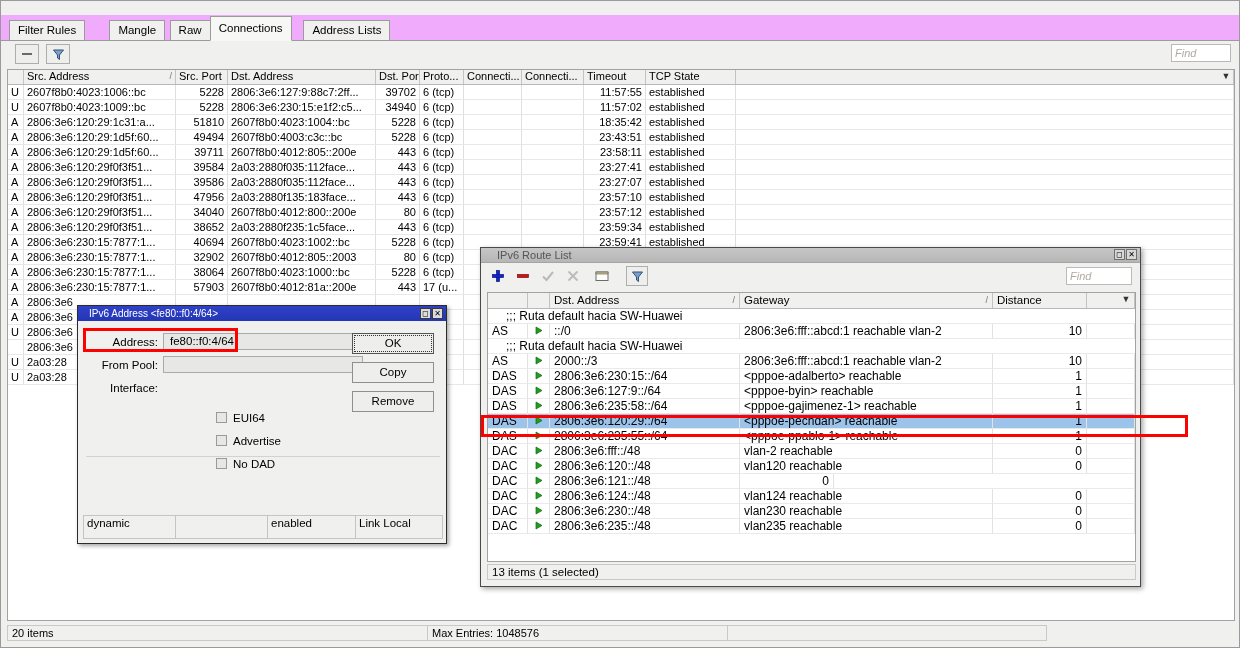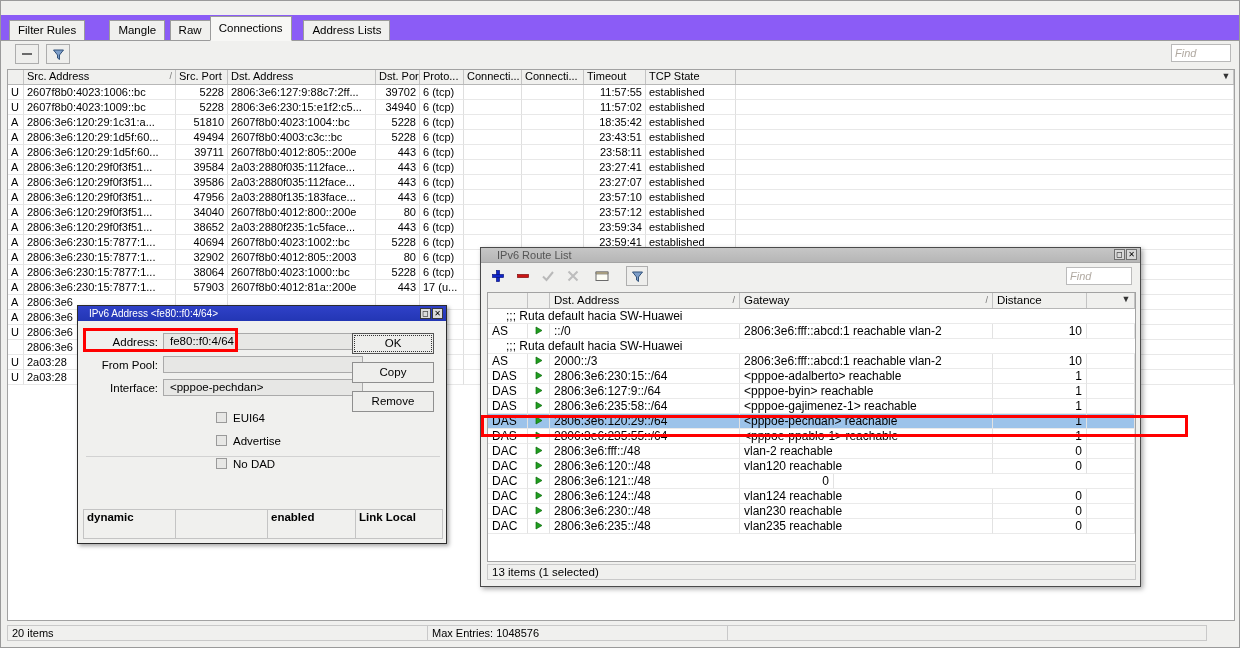--- a/index.html
+++ b/index.html
@@ -23,21 +23,21 @@
     position:absolute;left:10px;top:0px;font-size:11px;color:#555;line-height:13px;
   }
   .win-btns{position:absolute;top:1px;right:2px;display:flex;gap:1px;}
   .win-btn{
     width:11px;height:11px;border:1px solid #6f6f6f;background:#d8d8d8;
     font-size:8px;line-height:9px;text-align:center;color:#000;box-sizing:border-box;
   }
   
   #tabbar{
     position:absolute;left:0;top:14px;right:0;height:25px;
-    border-bottom:1px solid #9b9b9b;background:#8b5cf6;
+    border-bottom:1px solid #9b9b9b;background:#f0abfc;
   }
   .tab{
     position:absolute;top:5px;height:20px;line-height:19px;padding:0 8px;
     background:#f0f0ee;border:1px solid #9b9b9b;border-bottom:none;
     font-size:11.5px;box-sizing:border-box;cursor:default;
   }
   .tab.active{
     top:1px;height:25px;line-height:23px;background:#f7f7f5;
     border-bottom:1px solid #f7f7f5;z-index:3;
   }
@@ -85,21 +85,21 @@
   .c-conn2{width:62px;}
   .c-timeout{width:62px;text-align:right;}
   .c-tcp{width:90px;}
   .c-rest{flex:1;}
   #conn-dropdown{
     position:absolute;right:2px;top:1px;width:12px;height:11px;
     font-size:9px;line-height:10px;text-align:center;color:#333;
   }
   
   #fw-status{
-    position:absolute;left:6px;bottom:6px;width:1200px;height:16px;
+    position:absolute;left:6px;bottom:6px;width:1040px;height:16px;
     background:#f0f0ee;border:1px solid #c9c9c9;box-sizing:border-box;
     display:flex;font-size:11px;line-height:14px;
   }
   #fw-status .sbcell{padding:0 4px;border-right:1px solid #c9c9c9;box-sizing:border-box;}
   #fw-items{width:420px;}
   #fw-max{width:300px;border-right:none;}
 
   
   #addr-dialog{
     position:absolute;left:77px;top:305px;width:370px;height:239px;
@@ -124,22 +124,22 @@
     background:#eeeeec;border:1px solid #8f8f8f;box-sizing:border-box;
     font-size:11.5px;text-align:center;line-height:19px;
   }
   #ok-button{border:1px solid #555;outline:1px dotted #333;outline-offset:-3px;}
   .chk-row{position:absolute;left:138px;display:flex;align-items:flex-start;font-size:11.5px;}
   .chkbox{
     width:11px;height:11px;background:#e7e7e5;border:1px solid #9a9a9a;
     margin-right:6px;box-sizing:border-box;
   }
   #addr-status{
-    position:absolute;left:5px;bottom:4px;width:360px;height:30px;
-    display:flex;font-size:11.5px;line-height:15px;font-weight:bold;
+    position:absolute;left:5px;bottom:4px;width:360px;height:24px;
+    display:flex;font-size:11.5px;line-height:15px;
   }
   #addr-status .sbcell{
     border:1px solid #c4c4c4;border-right:none;box-sizing:border-box;padding:0 3px;
     background:#f0f0ee;
   }
   #addr-status .sbcell:last-child{border-right:1px solid #c4c4c4;}
   .sb1{width:92px;} .sb2{width:92px;} .sb3{width:88px;} .sb4{width:88px;}
   #addr-divider{position:absolute;left:8px;top:150px;width:354px;height:1px;background:#d2d2d2;}
   
   #addr-highlight{
@@ -543,21 +543,20 @@
   <div class="frm-row" style="left:10px;top:25px;">
     <div class="frm-label">Address:</div>
     <div class="frm-input">fe80::f0:4/64</div>
   </div>
   <div class="frm-row" style="left:10px;top:48px;">
     <div class="frm-label">From Pool:</div>
     <div class="frm-input"></div>
   </div>
   <div class="frm-row" style="left:10px;top:71px;">
     <div class="frm-label">Interface:</div>
-    <div class="frm-input">&lt;pppoe-pechdan&gt;</div>
   </div>
 
   <div class="dlg-btn" id="ok-button" style="top:27px;">OK</div>
   <div class="dlg-btn" style="top:56px;">Copy</div>
   <div class="dlg-btn" style="top:85px;">Remove</div>
 
   <div class="chk-row" style="top:106px;">
     <span class="chkbox"></span>
     <span>EUI64</span>
   </div>

